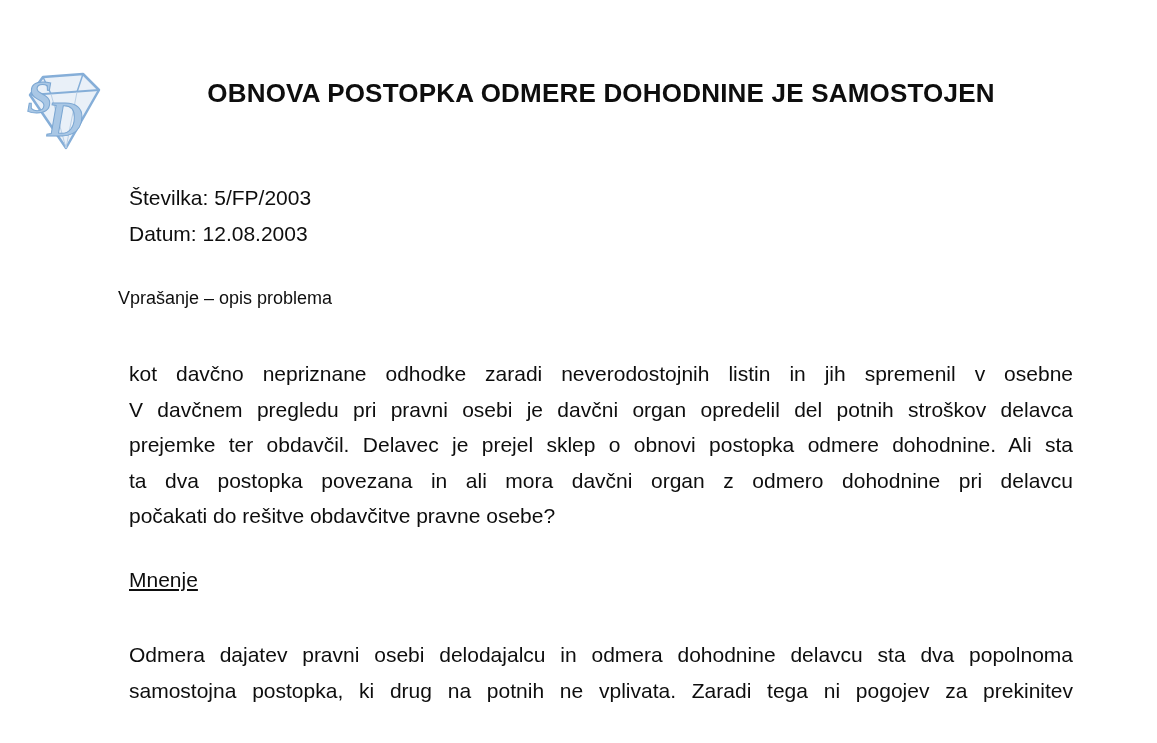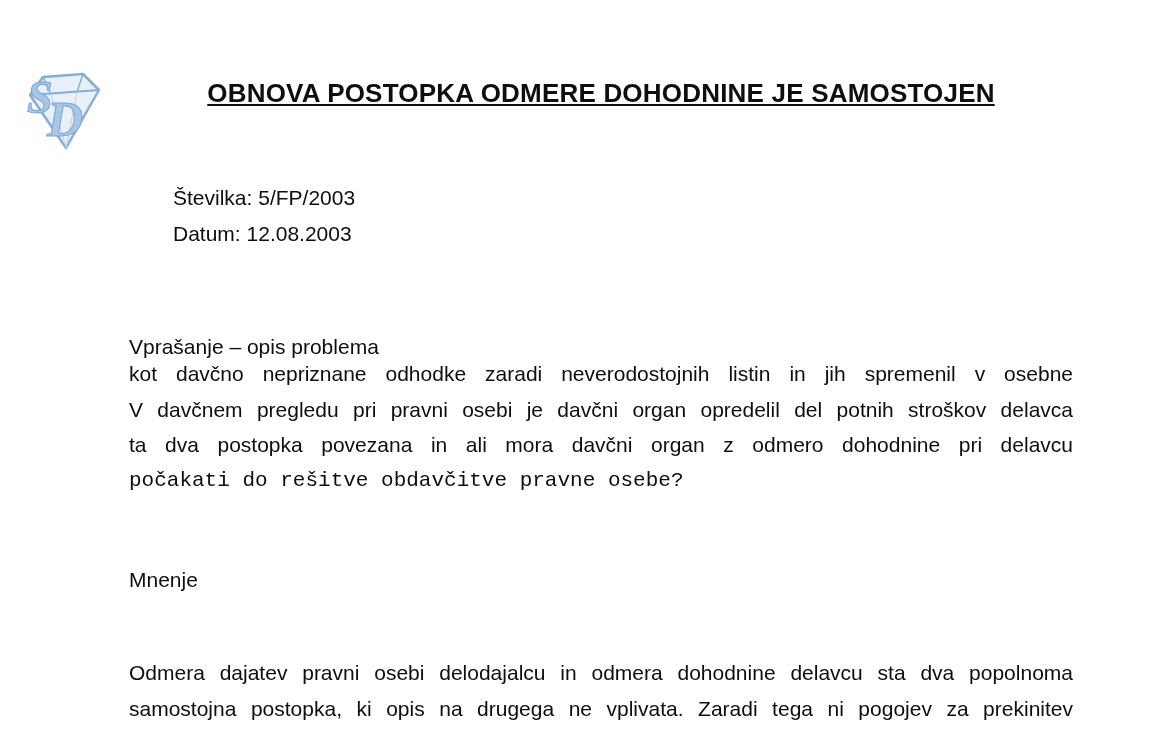--- a/index.html
+++ b/index.html
@@ -27,73 +27,70 @@
     position: absolute;
     left: 129px;
     top: 76px;
     width: 944px;
     text-align: center;
     font-weight: bold;
     font-size: 26px;
     line-height: 34px;
     letter-spacing: 0.2px;
   }
-  .title-line { display: block; white-space: nowrap; text-decoration: underline; }
+  .title-line { display: block; white-space: nowrap; }
   .meta-block {
     position: absolute;
     left: 129px;
     top: 180px;
     width: 944px;
     font-size: 21px;
     line-height: 35.5px;
-    margin-left: 44px;
   }
   .q-heading {
     position: absolute;
-    left: 129px;
+    left: 118px;
     top: 281px;
     width: 944px;
-    font-size: 21px;
+    font-size: 18px;
     line-height: 35.5px;
-    margin-top: 48px;
   }
   .q-par {
     position: absolute;
     left: 129px;
     top: 356px;
     width: 944px;
     font-size: 21px;
     line-height: 35.5px;
   }
   .m-heading {
     position: absolute;
     left: 129px;
     top: 562px;
     width: 944px;
     font-size: 21px;
     line-height: 35.5px;
+    text-decoration: underline;
   }
   .m-par {
     position: absolute;
     left: 129px;
     top: 637px;
     width: 944px;
     font-size: 21px;
     line-height: 35.5px;
-    margin-top: 18px;
   }
   .jline {
     text-align: justify;
     text-align-last: justify;
     white-space: normal;
   }
   .jline-last {
     text-align: right;
     text-align-last: left;
-    font-family: Liberation Mono, monospace;
   }
 </style>
 </head>
 <body>
 
 <div class="page">
 
   <div class="logo">
     <svg width="78" height="82" viewBox="0 0 78 82" xmlns="http://www.w3.org/2000/svg">
       <polygon points="4,25 17,7 57,4 73,20 40,78" fill="#e9f0f8" stroke="#85aed8" stroke-width="2.5" stroke-linejoin="round"></polygon>
@@ -114,24 +111,25 @@
   <div class="meta-block">
     <div>Številka: 5/FP/2003</div>
     <div>Datum: 12.08.2003</div>
   </div>
 
   <div class="q-heading">Vprašanje – opis problema</div>
 
   <div class="q-par">
     <div class="jline">kot davčno nepriznane odhodke zaradi neverodostojnih listin in jih spremenil v osebne</div>
     <div class="jline">V davčnem pregledu pri pravni osebi je davčni organ opredelil del potnih stroškov delavca</div>
+    <div class="jline">prejemke ter obdavčil. Delavec je prejel sklep o obnovi postopka odmere dohodnine. Ali sta</div>
     <div class="jline">ta dva postopka povezana in ali mora davčni organ z odmero dohodnine pri delavcu</div>
     <div class="jline jline-last">počakati do rešitve obdavčitve pravne osebe?</div>
   </div>
 
   <div class="m-heading">Mnenje</div>
 
   <div class="m-par">
     <div class="jline">Odmera dajatev pravni osebi delodajalcu in odmera dohodnine delavcu sta dva popolnoma</div>
-    <div class="jline">samostojna postopka, ki opis na drugega ne vplivata. Zaradi tega ni pogojev za prekinitev</div>
+    <div class="jline">samostojna postopka, ki drug na potnih ne vplivata. Zaradi tega ni pogojev za prekinitev</div>
   </div>
 
 </div>
 
 </body></html>

